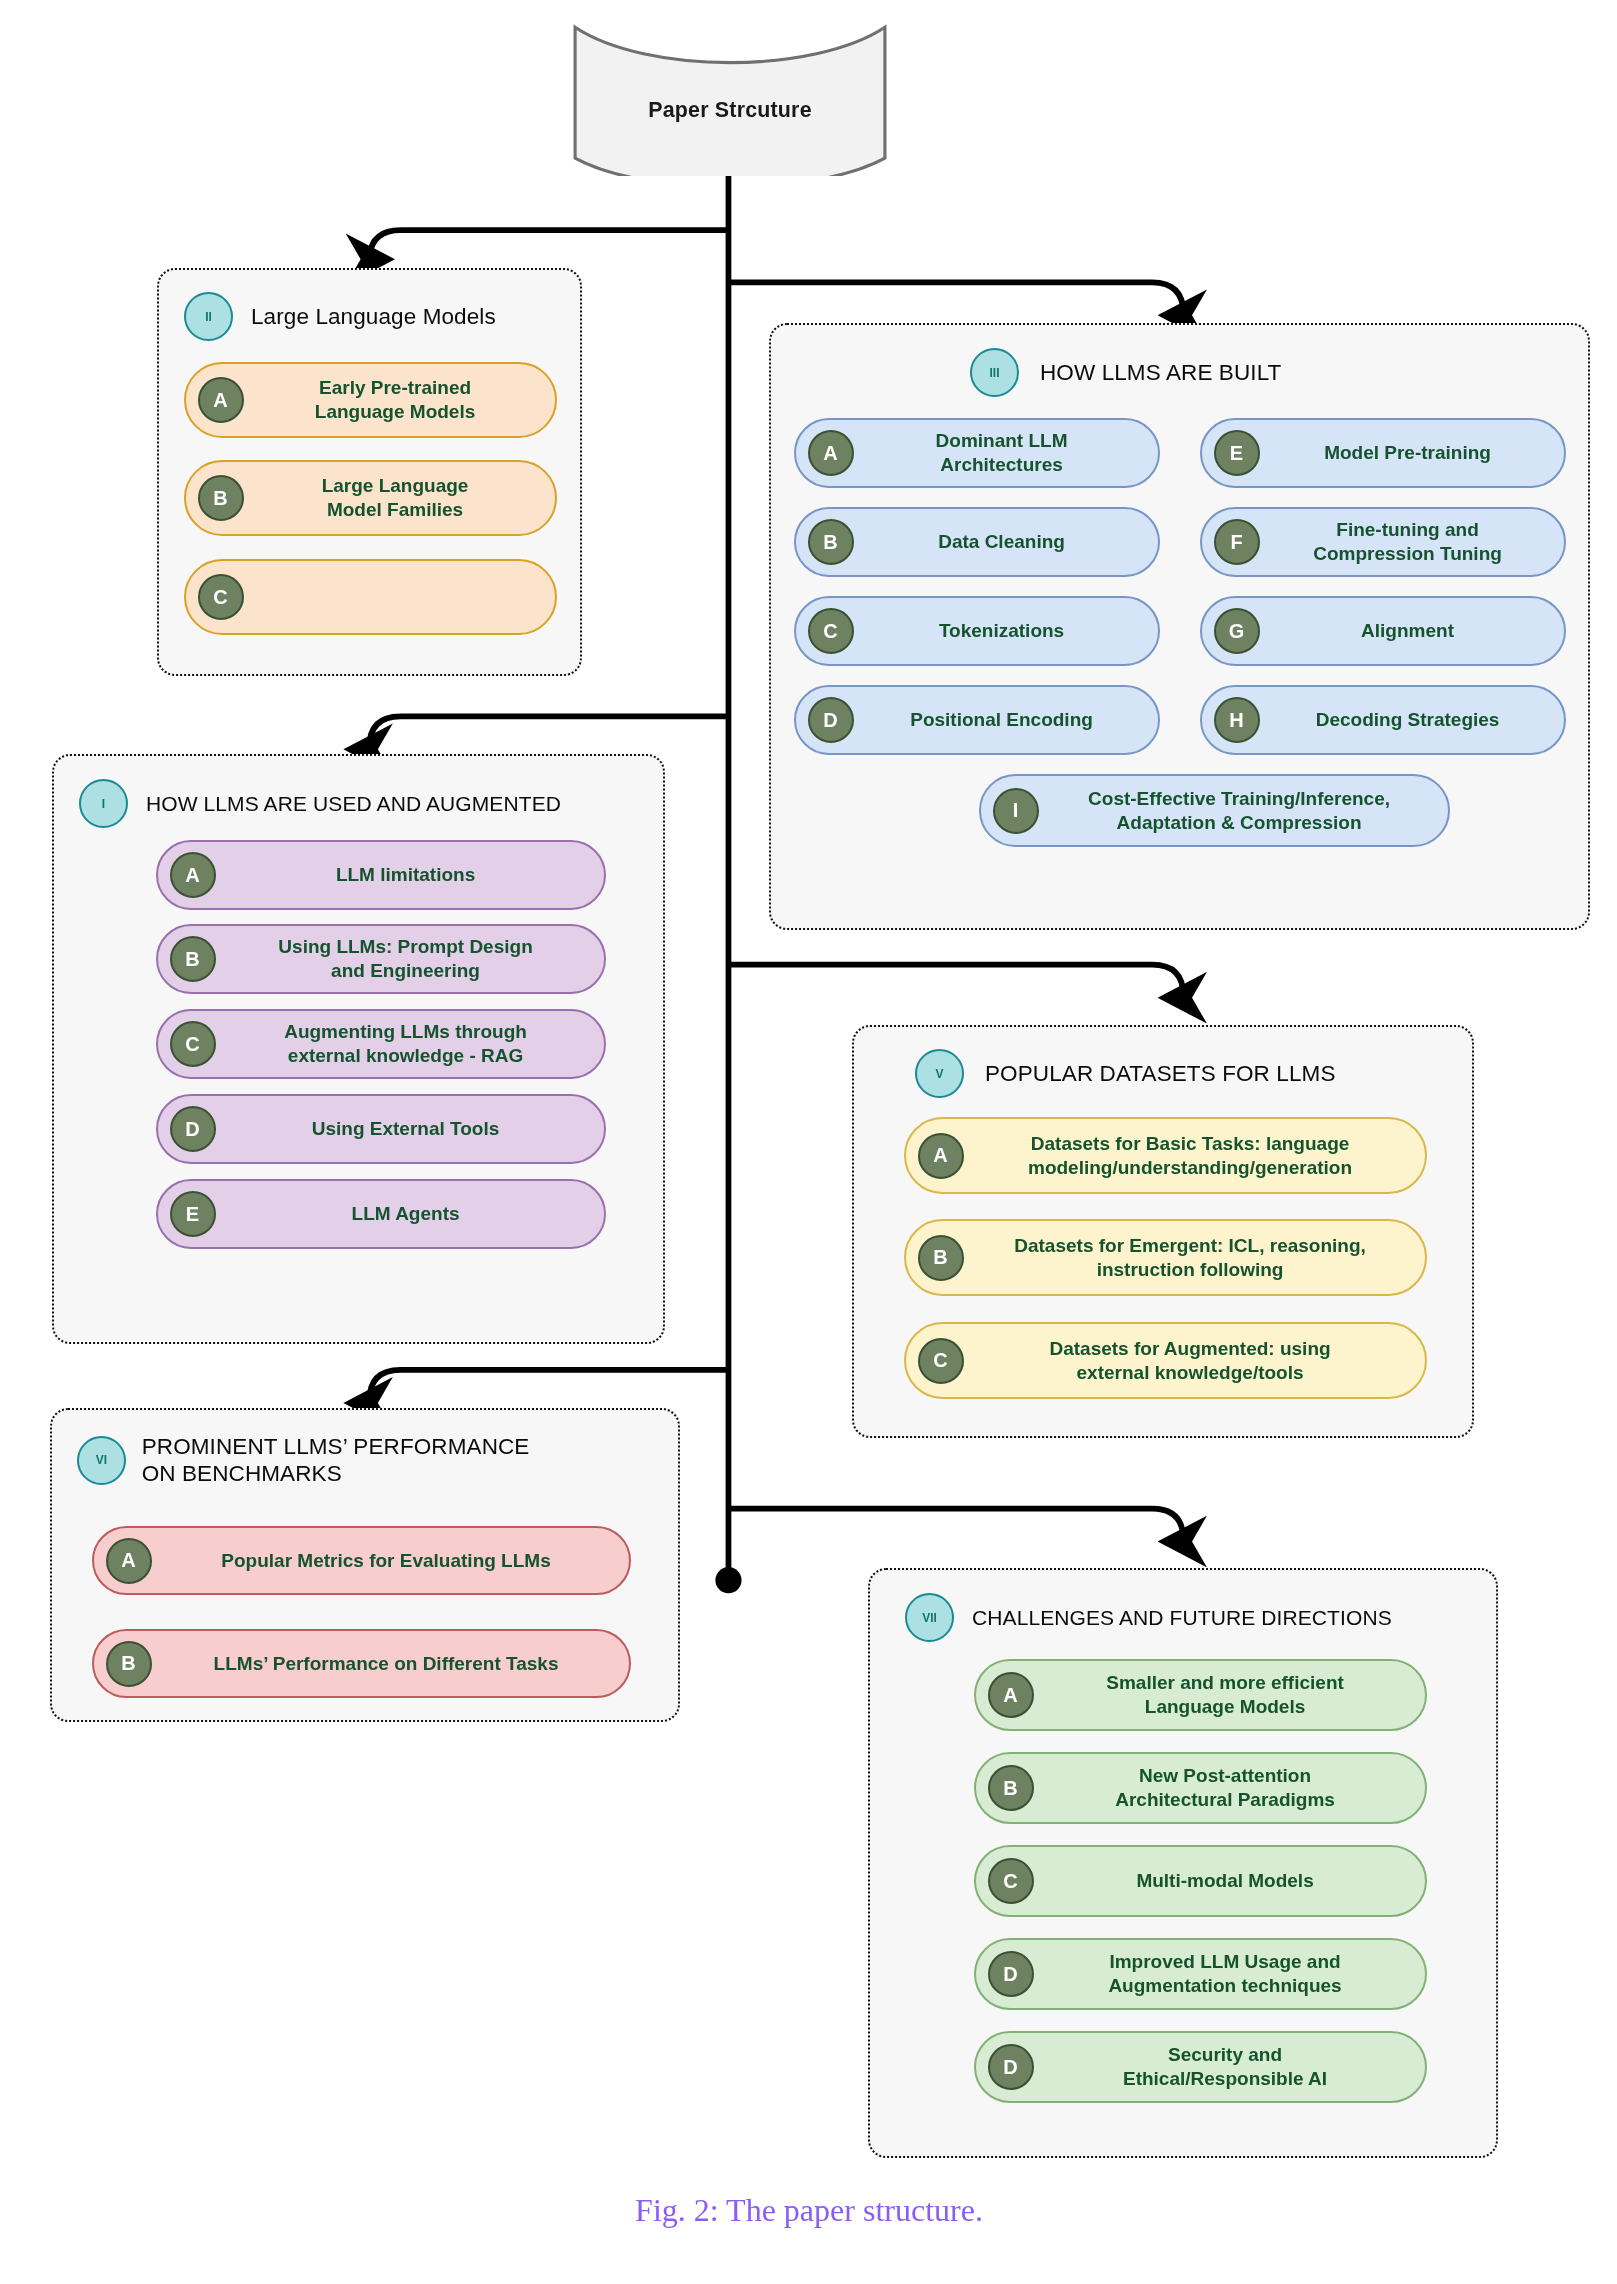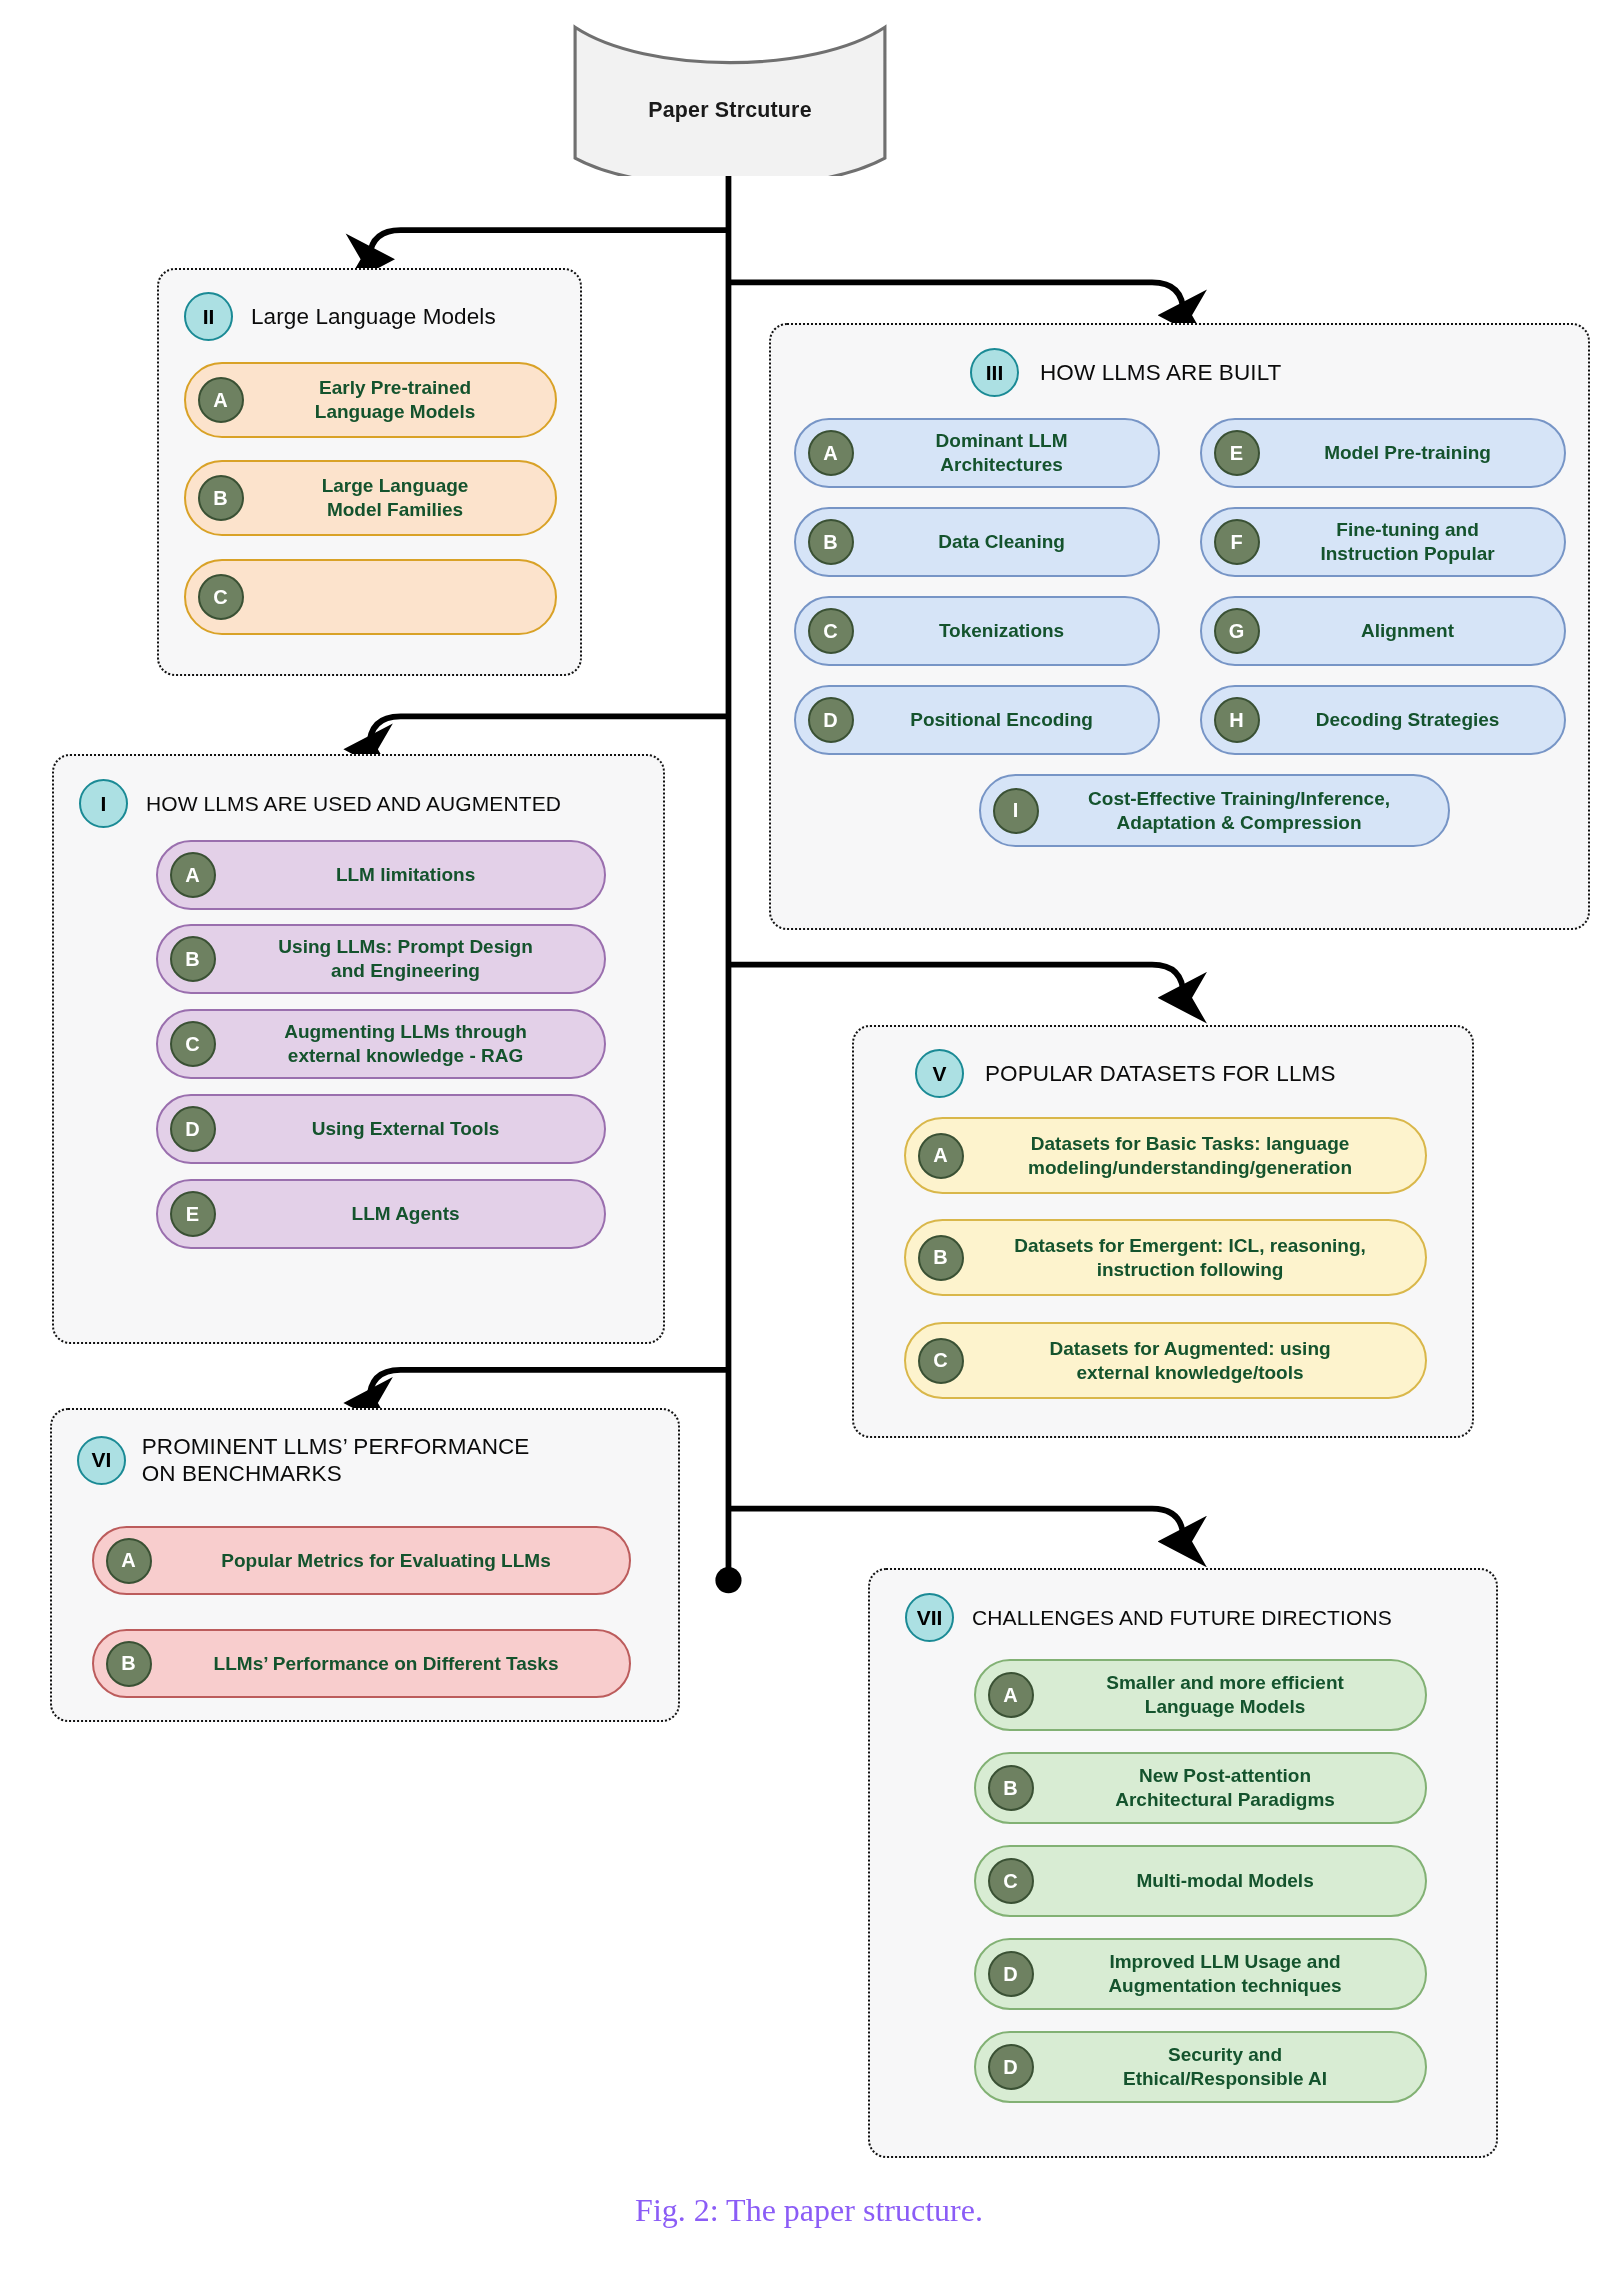--- a/index.html
+++ b/index.html
@@ -25,21 +25,21 @@
     box-sizing:border-box;
   }
   .sec-head{
     position:absolute;display:flex;align-items:center;
   }
   .sec-num{
     width:49px;height:49px;border-radius:50%;
     background:#ace0e3;border:2.6px solid #1a8a95;
     box-sizing:border-box;
     display:flex;align-items:center;justify-content:center;
-    font-size:21px;font-weight:bold;color:#000000;
+    font-size:12px;font-weight:bold;color:#0f766e;
     flex:0 0 auto;
   }
   .sec-title{
     font-size:22.5px;font-weight:normal;color:#0b0b0b;
     line-height:1.22;letter-spacing:0.1px;
   }
   .sec-title.center{}
 
   
   .pill{
@@ -164,21 +164,21 @@
       <div class="pill-text">Positional Encoding</div>
     </div>
 
     <div class="pill p-blue" style="left:429px;top:93px;width:366px;height:70px;">
       <div class="pill-letter">E</div>
       <div class="pill-text">Model Pre-training</div>
     </div>
     <div class="pill p-blue" style="left:429px;top:182px;width:366px;height:70px;">
       <div class="pill-letter">F</div>
       <div class="pill-text">Fine-tuning and
-Instruction Popular</div>
+Compression Tuning</div>
     </div>
     <div class="pill p-blue" style="left:429px;top:271px;width:366px;height:70px;">
       <div class="pill-letter">G</div>
       <div class="pill-text">Alignment</div>
     </div>
     <div class="pill p-blue" style="left:429px;top:360px;width:366px;height:70px;">
       <div class="pill-letter">H</div>
       <div class="pill-text">Decoding Strategies</div>
     </div>
 

